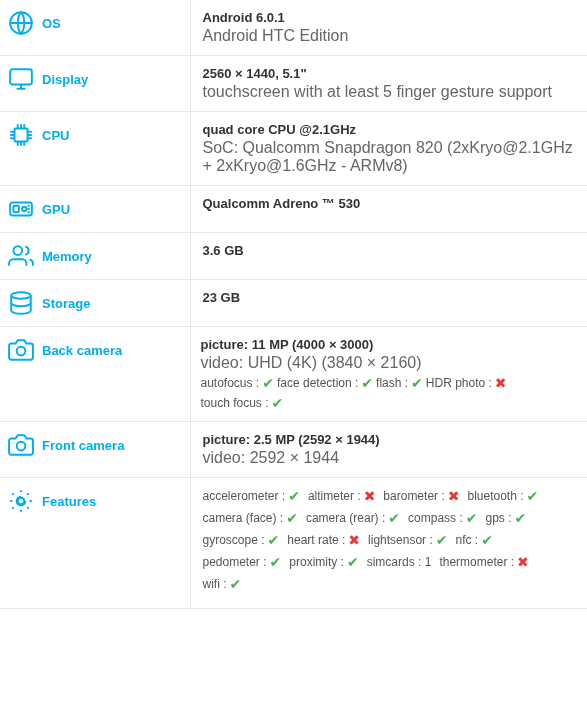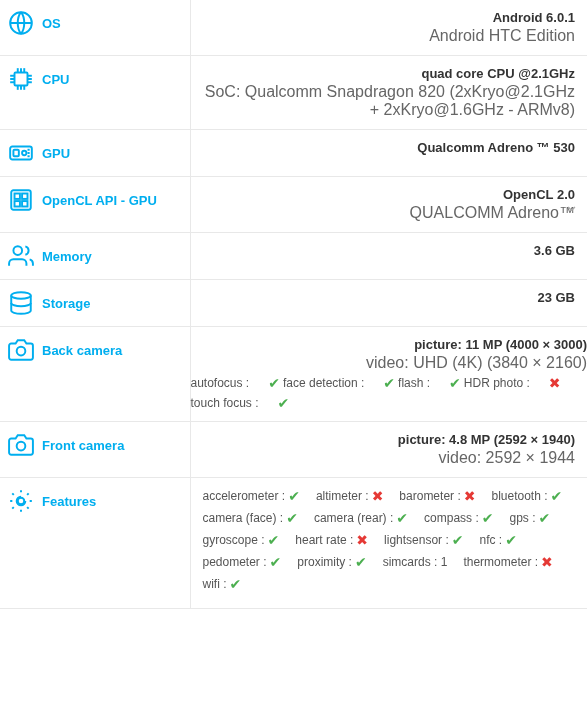--- a/index.html
+++ b/index.html
@@ -13,21 +13,20 @@
     .spec-table {
       width: 100%;
       border-collapse: collapse;
     }
     .spec-table tr {
       border-bottom: 1px solid #e8e8e8;
     }
     .spec-table td {
       padding: 10px 8px;
       vertical-align: top;
-      text-align: right;
     }
     td.label-td {
       width: 190px;
       border-right: 1px solid #e8e8e8;
     }
     .label-inner {
       display: flex;
       align-items: center;
       gap: 8px;
     }
@@ -63,21 +62,21 @@
       position: absolute;
       right: 8px;
       top: 50%;
       transform: translateY(-50%);
       color: #aaa;
       font-size: 18px;
     }
     .feature-row {
       display: flex;
       flex-wrap: wrap;
-      gap: 4px 16px;
+      gap: 4px 8px;
       margin-bottom: 6px;
       align-items: center;
     }
     .feature-item {
       font-size: 12px;
       color: #555;
       display: flex;
       align-items: center;
       gap: 3px;
     }
@@ -94,21 +93,21 @@
       color: #555;
       margin-top: 3px;
       display: flex;
       flex-wrap: wrap;
       align-items: center;
       gap: 3px;
     }
     .camera-item {
       display: flex;
       align-items: center;
-      gap: 19px;
+      gap: 3px;
     }
   </style>
 </head>
 <body>
 
 <table class="spec-table">
   <tbody id="spec-tbody">
       <tr>
         <td class="label-td" style="vertical-align: top; padding: 10px 8px; border-right: 1px solid rgb(232, 232, 232);">
           <div class="label-inner">
@@ -119,20 +118,38 @@
       <path d="M12 2 C8 7 8 17 12 22"></path>
       <path d="M12 2 C16 7 16 17 12 22"></path>
     </svg>
             </div>
             <span class="label-text">OS</span>
           </div>
         </td>
         <td class="value-cell" style="padding: 10px 12px; position: relative;">
           <div class="value-main">Android 6.0.1</div>
           <div class="value-sub">Android HTC Edition</div>
+        </td>
+      </tr>
+      <tr>
+        <td class="label-td" style="vertical-align: top; padding: 10px 8px; border-right: 1px solid rgb(232, 232, 232);">
+          <div class="label-inner">
+            <div class="icon-circle">
+              <svg viewBox="0 0 24 24" fill="none" stroke="#00aeef" stroke-width="1.8" xmlns="http://www.w3.org/2000/svg">
+      <rect x="2" y="3" width="20" height="14" rx="2"></rect>
+      <line x1="8" y1="21" x2="16" y2="21"></line>
+      <line x1="12" y1="17" x2="12" y2="21"></line>
+    </svg>
+            </div>
+            <span class="label-text">Display</span>
+          </div>
+        </td>
+        <td class="value-cell" style="padding: 10px 12px; position: relative;">
+          <div class="value-main">2560 × 1440, 5.1"</div>
+          <div class="value-sub">touchscreen with at least 5 finger gesture support</div>
         </td>
       </tr>
       <tr>
         <td class="label-td" style="vertical-align: top; padding: 10px 8px; border-right: 1px solid rgb(232, 232, 232);">
           <div class="label-inner">
             <div class="icon-circle">
               <svg viewBox="0 0 24 24" fill="none" stroke="#00aeef" stroke-width="1.8" xmlns="http://www.w3.org/2000/svg">
       <rect x="6" y="6" width="12" height="12" rx="1"></rect>
       <line x1="9" y1="6" x2="9" y2="2"></line>
                 <line x1="12" y1="6" x2="12" y2="2"></line>
@@ -174,41 +191,20 @@
         </td>
         <td class="value-cell" style="padding: 10px 12px; position: relative;">
           <div class="value-main">Qualcomm Adreno ™ 530</div>
         </td>
       </tr>
       <tr>
         <td class="label-td" style="vertical-align: top; padding: 10px 8px; border-right: 1px solid rgb(232, 232, 232);">
           <div class="label-inner">
             <div class="icon-circle">
               <svg viewBox="0 0 24 24" fill="none" stroke="#00aeef" stroke-width="1.8" xmlns="http://www.w3.org/2000/svg">
-      <rect x="3" y="3" width="18" height="18" rx="2"></rect>
-      <rect x="6" y="6" width="5" height="5"></rect>
-      <rect x="13" y="6" width="5" height="5"></rect>
-      <rect x="6" y="13" width="5" height="5"></rect>
-      <rect x="13" y="13" width="5" height="5"></rect>
-    </svg>
-            </div>
-            <span class="label-text">OpenCL API - GPU</span>
-          </div>
-        </td>
-        <td class="value-cell" style="padding: 10px 12px; position: relative;">
-          <div class="value-main">OpenCL 2.0</div>
-          <div class="value-sub">QUALCOMM Adreno™</div>
-          <span class="dropdown-arrow">⌄</span>
-        </td>
-      </tr>
-      <tr>
-        <td class="label-td" style="vertical-align: top; padding: 10px 8px; border-right: 1px solid rgb(232, 232, 232);">
-          <div class="label-inner">
-            <div class="icon-circle">
-              <svg viewBox="0 0 24 24" fill="none" stroke="#00aeef" stroke-width="1.8" xmlns="http://www.w3.org/2000/svg">
       <path d="M17 21v-2a4 4 0 0 0-4-4H5a4 4 0 0 0-4 4v2"></path>
       <circle cx="9" cy="7" r="4"></circle>
       <path d="M23 21v-2a4 4 0 0 0-3-3.87"></path>
       <path d="M16 3.13a4 4 0 0 1 0 7.75"></path>
     </svg>
             </div>
             <span class="label-text">Memory</span>
           </div>
         </td>
         <td class="value-cell" style="padding: 10px 12px; position: relative;">
@@ -237,21 +233,21 @@
           <div class="label-inner">
             <div class="icon-circle">
               <svg viewBox="0 0 24 24" fill="none" stroke="#00aeef" stroke-width="1.8" xmlns="http://www.w3.org/2000/svg">
       <path d="M23 19a2 2 0 0 1-2 2H3a2 2 0 0 1-2-2V8a2 2 0 0 1 2-2h4l2-3h6l2 3h4a2 2 0 0 1 2 2z"></path>
       <circle cx="12" cy="13" r="4"></circle>
     </svg>
             </div>
             <span class="label-text">Back camera</span>
           </div>
         </td>
-        <td class="value-cell" style="padding: 10px 0; position: relative;">
+        <td class="value-cell" style="padding: 10px 10px; position: relative;">
           <div class="value-main">picture: 11 MP (4000 × 3000)</div>
           <div class="value-sub">video: UHD (4K) (3840 × 2160)</div>
           <div class="camera-row">
             <span class="camera-item">
               <span>autofocus :</span> 
               <span class="check-icon">✔</span>
             </span>
             <span class="camera-item">
               <span>face detection :</span> 
               <span class="check-icon">✔</span>
@@ -279,21 +275,21 @@
             <div class="icon-circle">
               <svg viewBox="0 0 24 24" fill="none" stroke="#00aeef" stroke-width="1.8" xmlns="http://www.w3.org/2000/svg">
       <path d="M23 19a2 2 0 0 1-2 2H3a2 2 0 0 1-2-2V8a2 2 0 0 1 2-2h4l2-3h6l2 3h4a2 2 0 0 1 2 2z"></path>
       <circle cx="12" cy="13" r="4"></circle>
     </svg>
             </div>
             <span class="label-text">Front camera</span>
           </div>
         </td>
         <td class="value-cell" style="padding: 10px 12px; position: relative;">
-          <div class="value-main">picture: 4.8 MP (2592 × 1940)</div>
+          <div class="value-main">picture: 2.5 MP (2592 × 1944)</div>
           <div class="value-sub">video: 2592 × 1944</div>
         </td>
       </tr>
       <tr>
         <td class="label-td" style="vertical-align: top; padding: 10px 8px; border-right: 1px solid rgb(232, 232, 232);">
           <div class="label-inner">
             <div class="icon-circle">
               <svg viewBox="0 0 24 24" fill="none" stroke="#00aeef" stroke-width="1.8" xmlns="http://www.w3.org/2000/svg">
       <circle cx="12" cy="12" r="3"></circle>
       <path d="M19.07 4.93l-1.41 1.41M5.34 6.34L3.93 4.93M12 2v2M12 20v2M19.07 19.07l-1.41-1.41M5.34 17.66l-1.41 1.41M2 12h2M20 12h2"></path>

